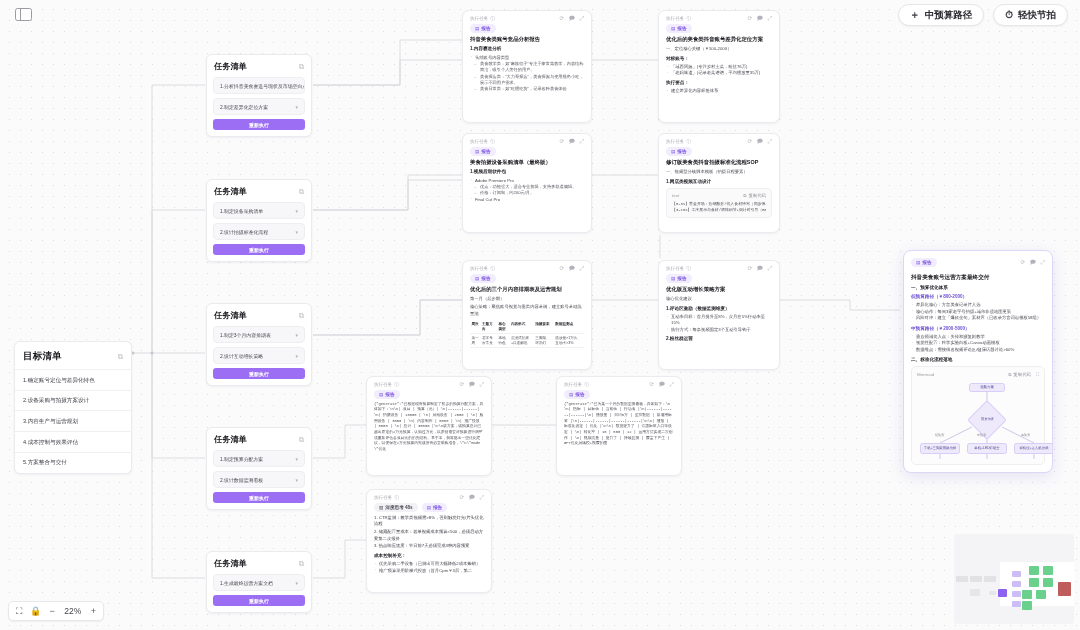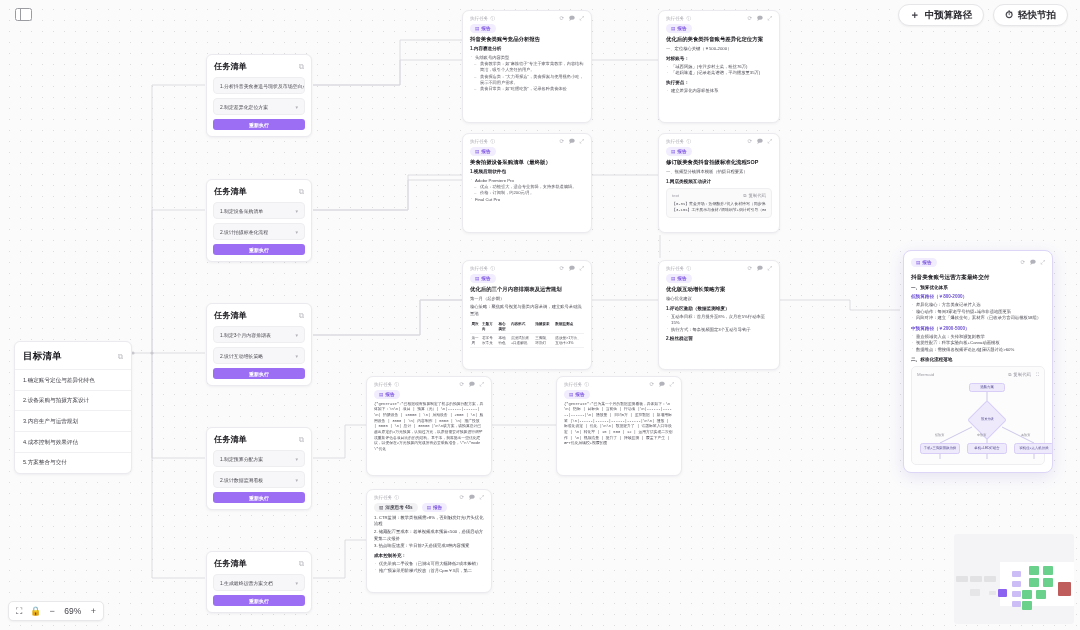--- a/index.html
+++ b/index.html
@@ -661,21 +661,21 @@
         <div class="elabel" style="left:104px;top:52px;">高预算</div>
       </div>
     </div>
   </div>
 </div>
 
 <div class="zoombar">
   <span>⛶</span>
   <span>🔒</span>
   <span>−</span>
-  <span class="zoom-val">69%</span>
+  <span class="zoom-val">22%</span>
   <span>+</span>
 </div>
 
 <div id="minimap">
   <div class="mm-inner"></div>
   <div class="mm-b" style="left:2px;top:42px;width:12px;height:6px;background:#e2e2e4;"></div>
   <div class="mm-b" style="left:16px;top:42px;width:12px;height:6px;background:#e2e2e4;"></div>
   <div class="mm-b" style="left:30px;top:42px;width:12px;height:6px;background:#e2e2e4;"></div>
   <div class="mm-b" style="left:16px;top:55px;width:10px;height:7px;background:#e6e6e8;"></div>
   <div class="mm-b" style="left:35px;top:57px;width:7px;height:4px;background:#e6e6e8;"></div>

